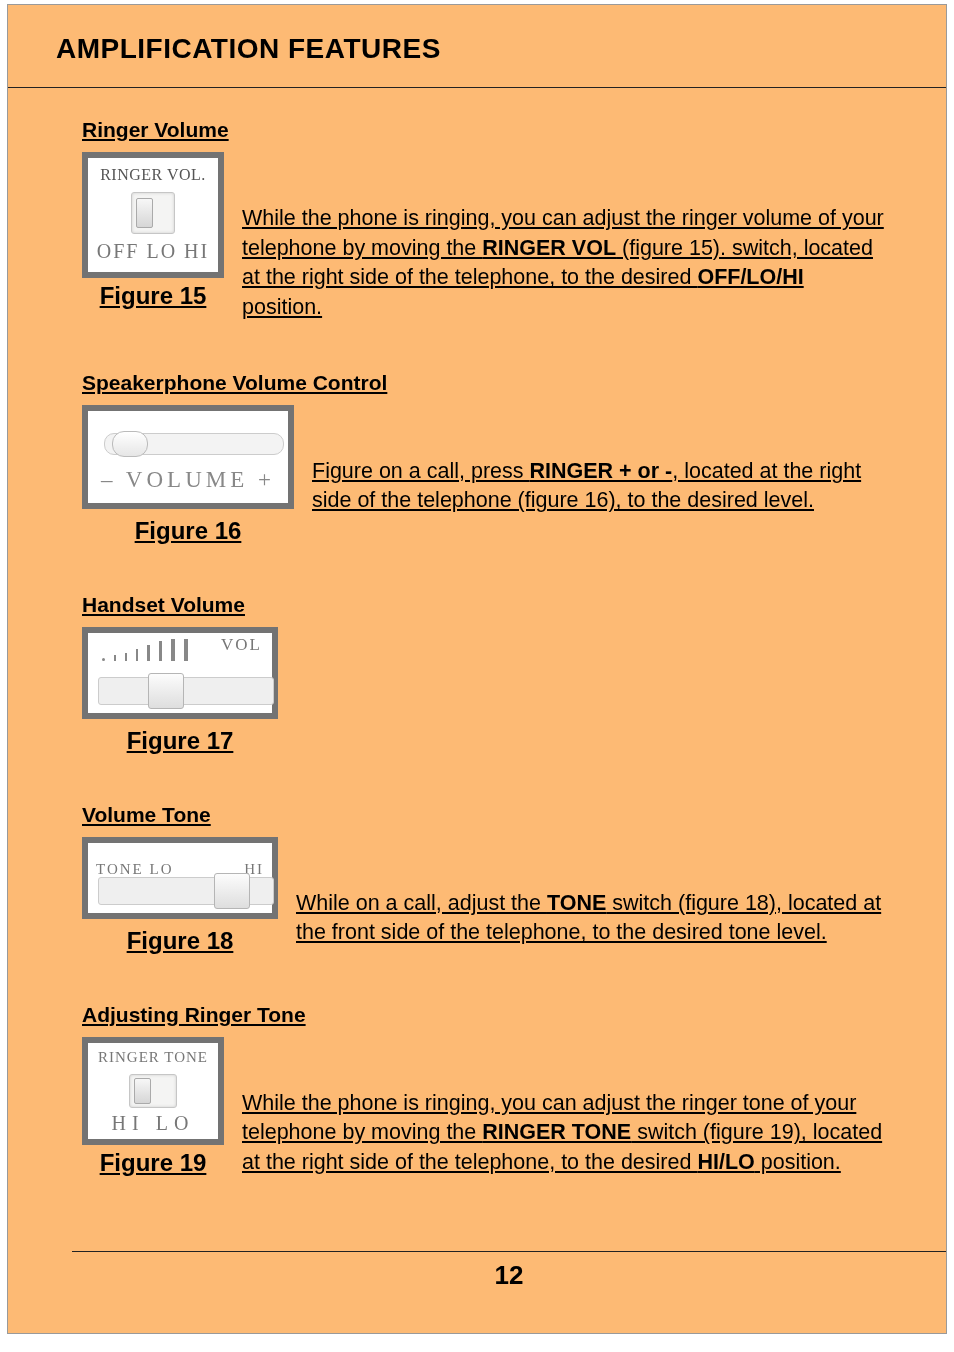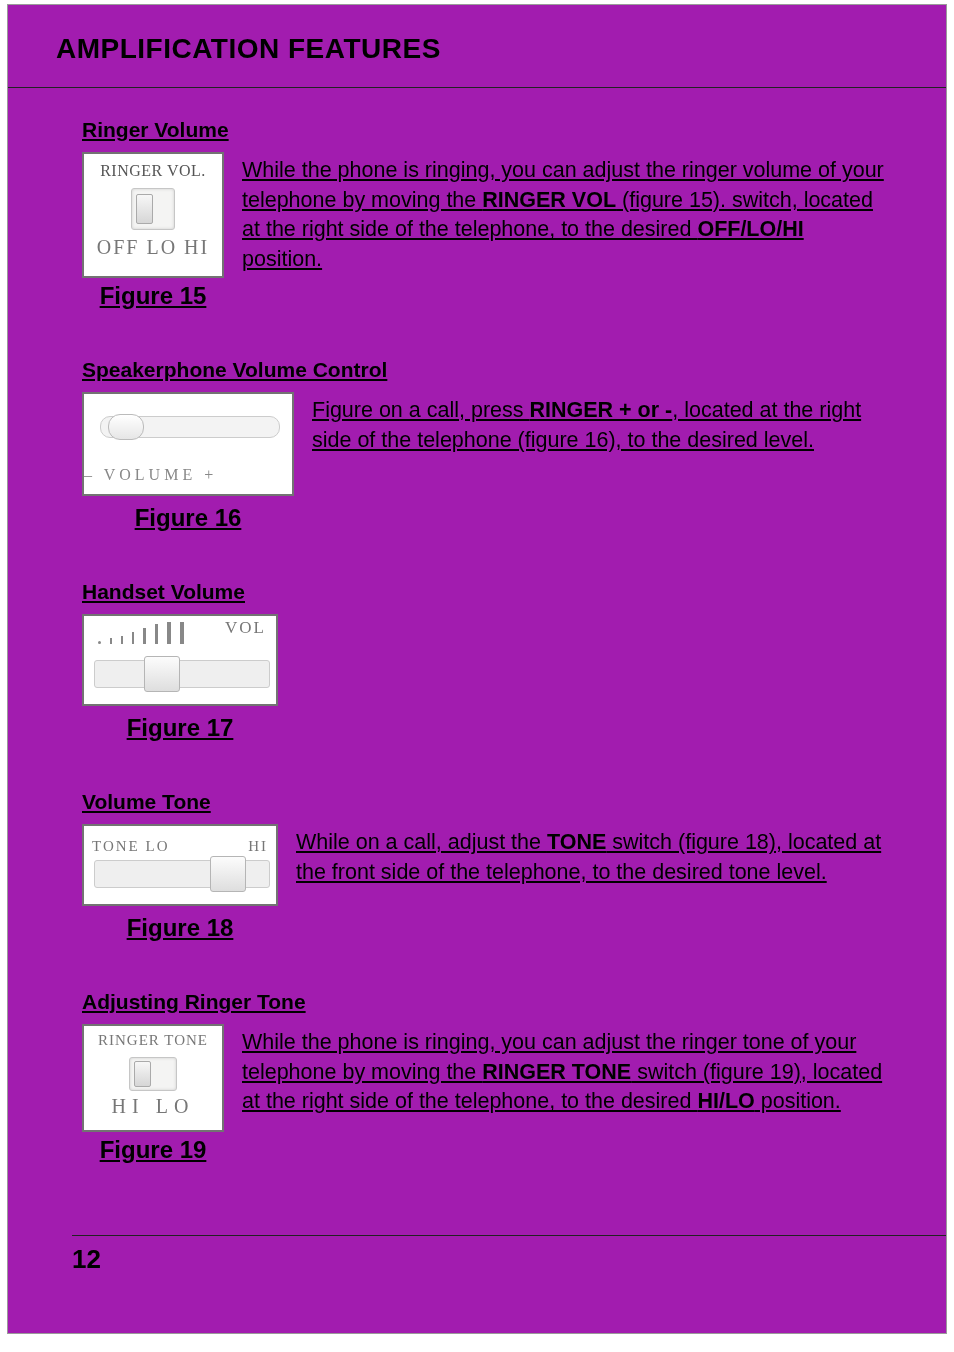--- a/index.html
+++ b/index.html
@@ -10,21 +10,21 @@
     font-family: Arial, Helvetica, sans-serif;
     color: #000;
     position: relative;
   }
   .page {
     border: 1px solid #9a9a9a;
     width: 940px;
     height: 1330px;
     margin: 4px auto 0 auto;
     position: relative;
-    background: #a21caf;
+    background: #fdba74;
   }
   .header-title {
     font-size: 28px;
     font-weight: 900;
     letter-spacing: 0.5px;
     padding: 28px 0 22px 48px;
     font-family: Arial Black, Arial, sans-serif;
   }
   .rule {
     border: none;
@@ -44,39 +44,41 @@
   .row {
     display: flex;
     align-items: flex-start;
     gap: 18px;
   }
   .fig-block {
     flex: 0 0 auto;
     text-align: center;
   }
   .fig-frame {
-    border: 2px solid #737373;
+    border: 6px solid #737373;
     background: #fff;
     display: inline-block;
   }
   .fig-caption {
     font-size: 24px;
     font-weight: bold;
     margin-top: 4px;
   }
   .body-text {
     font-size: 21.5px;
     line-height: 1.38;
     padding-top: 4px;
+    margin-top: 48px;
   }
   .footer {
     position: absolute;
     left: 0; right: 0;
-    bottom: 58px;
+    bottom: 42px;
     padding: 0 0 0 64px;
+    text-align: center;
   }
   .footer .rule { margin-bottom: 8px; }
   .page-number {
     font-size: 26px;
     font-weight: bold;
   }
   
   .fig15 {
     width: 142px; height: 126px;
     padding: 8px 4px 4px 4px;
@@ -118,21 +120,21 @@
     background: #f3f3f3;
   }
   .fig16 .pill {
     position: absolute;
     left: 24px; top: 20px;
     width: 36px; height: 26px;
     border: 1px solid #bbb;
     border-radius: 12px;
     background: linear-gradient(#fff,#e6e6e6);
   }
-  .fig16 .lbl { position:absolute; bottom:10px; width:100%; text-align:left; font-size:16px; letter-spacing:4px; }
+  .fig16 .lbl { position:absolute; bottom:10px; width:100%; text-align:center; font-size:23px; letter-spacing:4px; }
   .fig17 {
     width: 196px; height: 92px;
     position: relative;
     font-family: Georgia, serif;
     color: #888;
   }
   .fig17 .ticks {
     position:absolute; top:6px; left:14px;
     display:flex; gap:9px; align-items:flex-end;
   }
@@ -148,21 +150,21 @@
     background:linear-gradient(#fcfcfc,#dedede);
     border:1px solid #b5b5b5;
     border-radius:3px;
   }
   .fig18 {
     width: 196px; height: 82px;
     position: relative;
     font-family: Georgia, serif;
     color: #888;
   }
-  .fig18 .lbls { position:absolute; top:12px; left:8px; right:8px; display:flex; justify-content:space-between; font-size:15px; letter-spacing:2px; color:#777;}
+  .fig18 .lbls { position:absolute; top:18px; left:8px; right:8px; display:flex; justify-content:space-between; font-size:15px; letter-spacing:2px; color:#777;}
   .fig18 .track {
     position:absolute; left:10px; top:34px; width:176px; height:28px;
     background:#efefef; border:1px solid #ccc; border-radius:3px;
   }
   .fig18 .handle {
     position:absolute; top:30px; left:126px;
     width:36px; height:36px;
     background:linear-gradient(#fcfcfc,#dedede);
     border:1px solid #b5b5b5;
     border-radius:3px;

